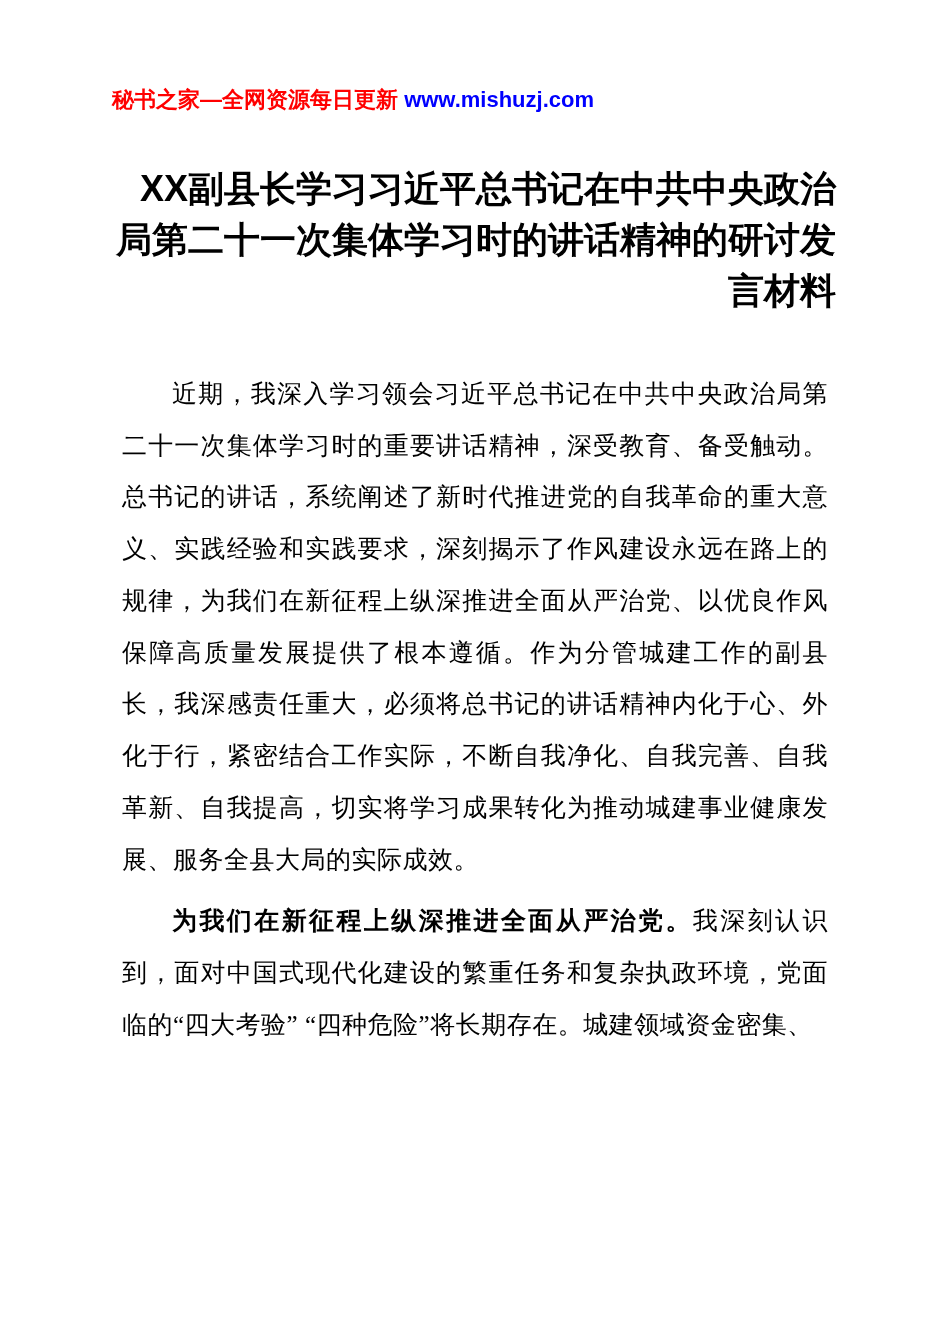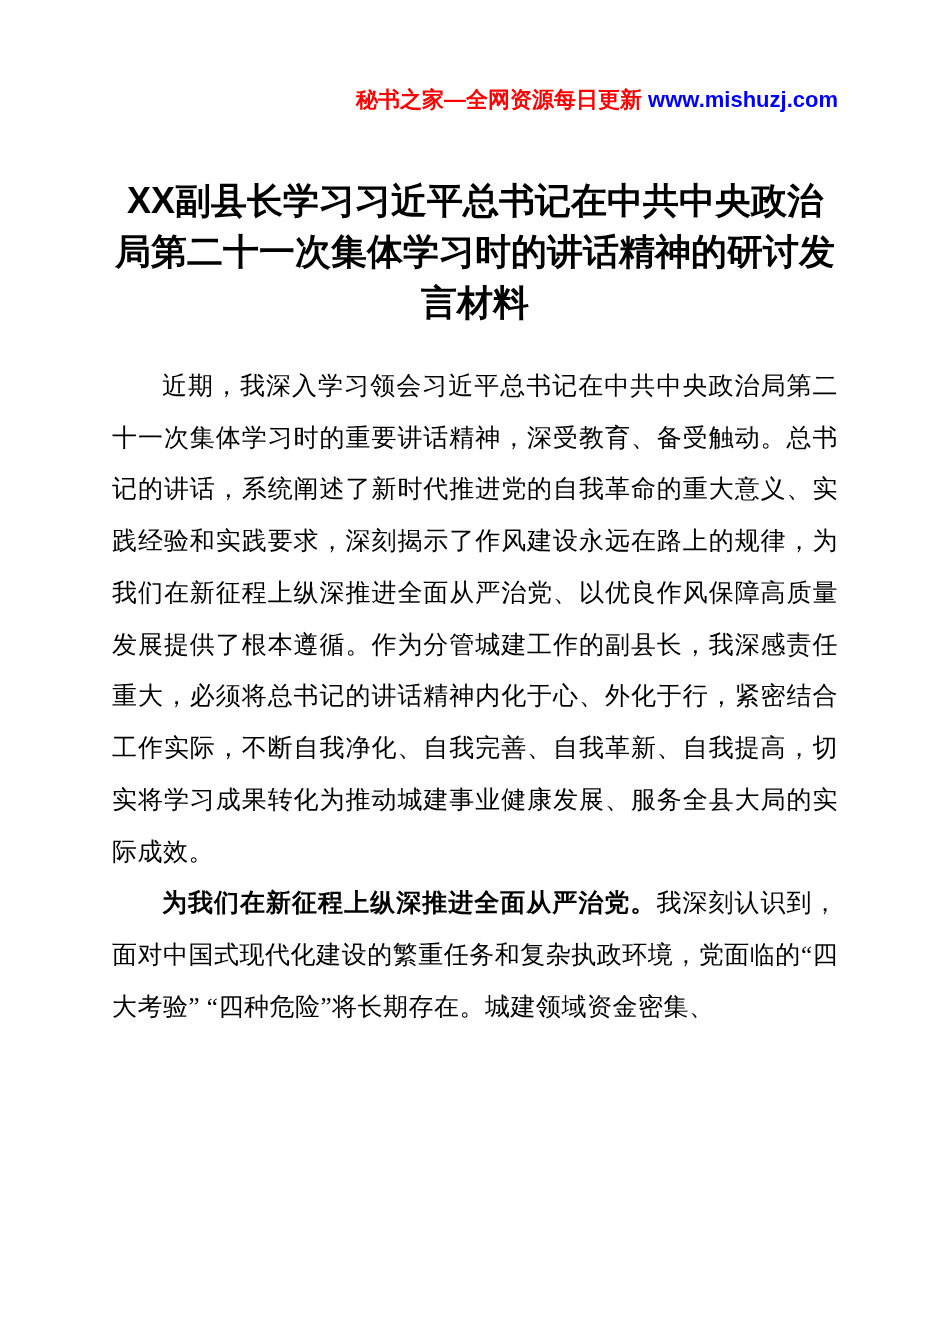--- a/index.html
+++ b/index.html
@@ -9,49 +9,49 @@
     color: var(--text-black, #000000);
   }
   .page {
     width: 950px;
     min-height: 1344px;
     margin: 0 auto;
     background: #ffffff;
     padding: 86px 112px 60px 112px;
   }
   .site-header {
-    text-align: right;
+    text-align: left;
     font-family: "Liberation Sans", "DejaVu Sans", sans-serif;
     font-size: 22px;
     font-weight: bold;
     line-height: 1.3;
-    margin-bottom: 60px;
+    margin-bottom: 48px;
     white-space: nowrap;
   }
   .site-name, .site-tagline { color: var(--brand-red, #ff0000); }
   .site-url {
     color: var(--url-blue, #0000ff);
     text-decoration: none;
     cursor: pointer;
   }
   .doc-title {
     font-family: "Liberation Sans", "DejaVu Sans", sans-serif;
     font-size: 36px;
     font-weight: bold;
     line-height: 1.42;
-    text-align: center;
+    text-align: right;
     color: var(--text-black, #000000);
-    margin: 0 2px 32px 2px;
+    margin: 0 2px 52px 2px;
   }
   .doc-body p {
     font-size: 25px;
     line-height: 2.07;
     text-align: justify;
     text-indent: 2em;
-    margin: 0;
+    margin: 10px;
     color: var(--text-black, #000000);
     letter-spacing: 0.5px;
   }
   .doc-body p strong { font-weight: bold; }
 </style>
 </head>
 <body>
 
 <div class="page">
 

